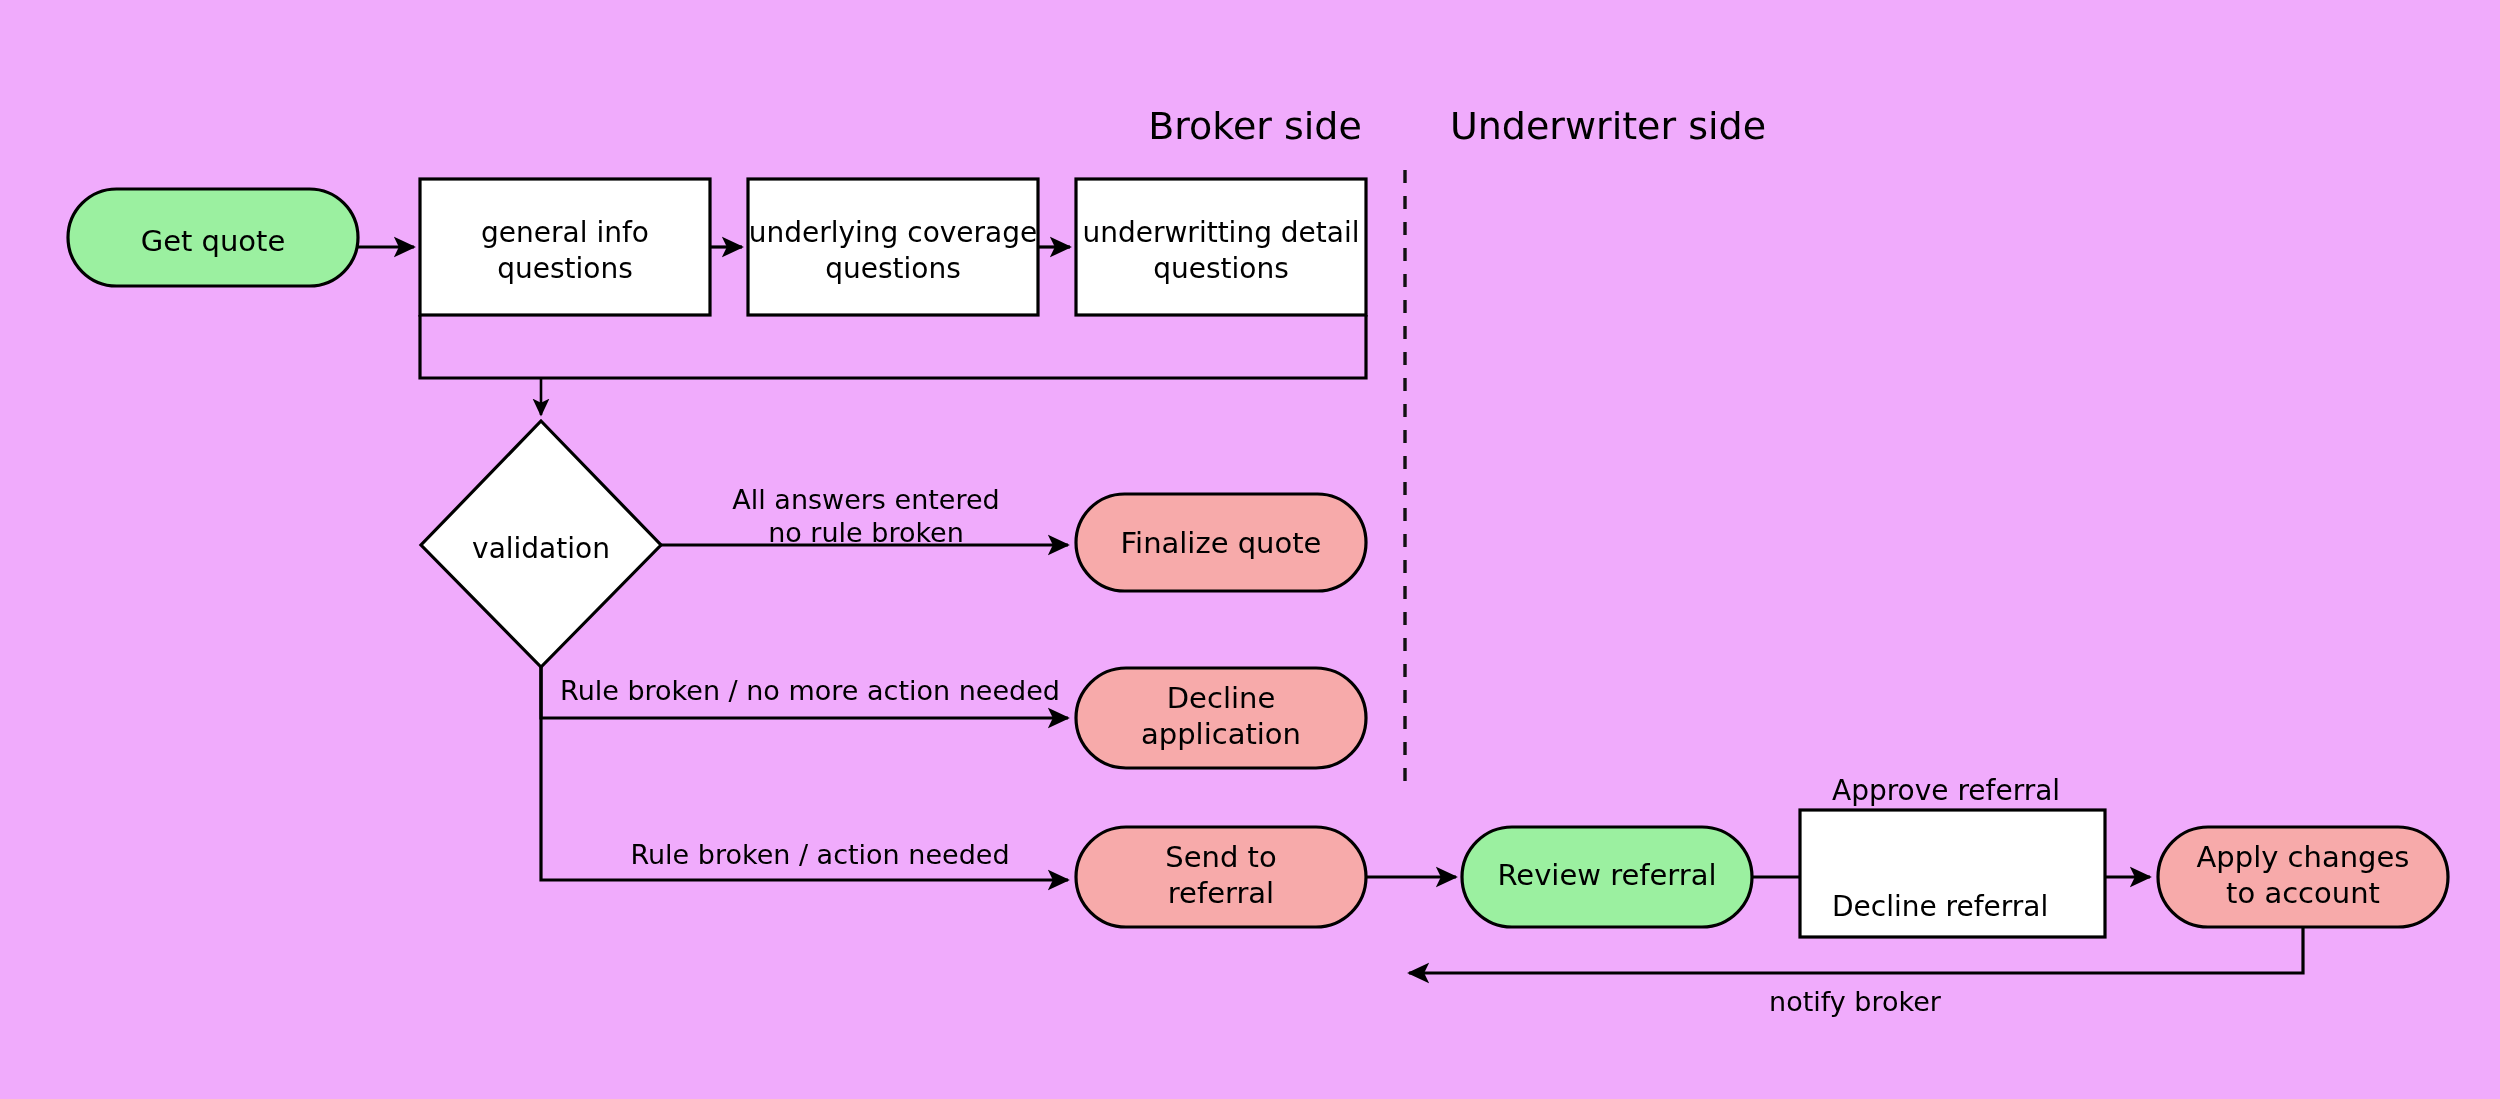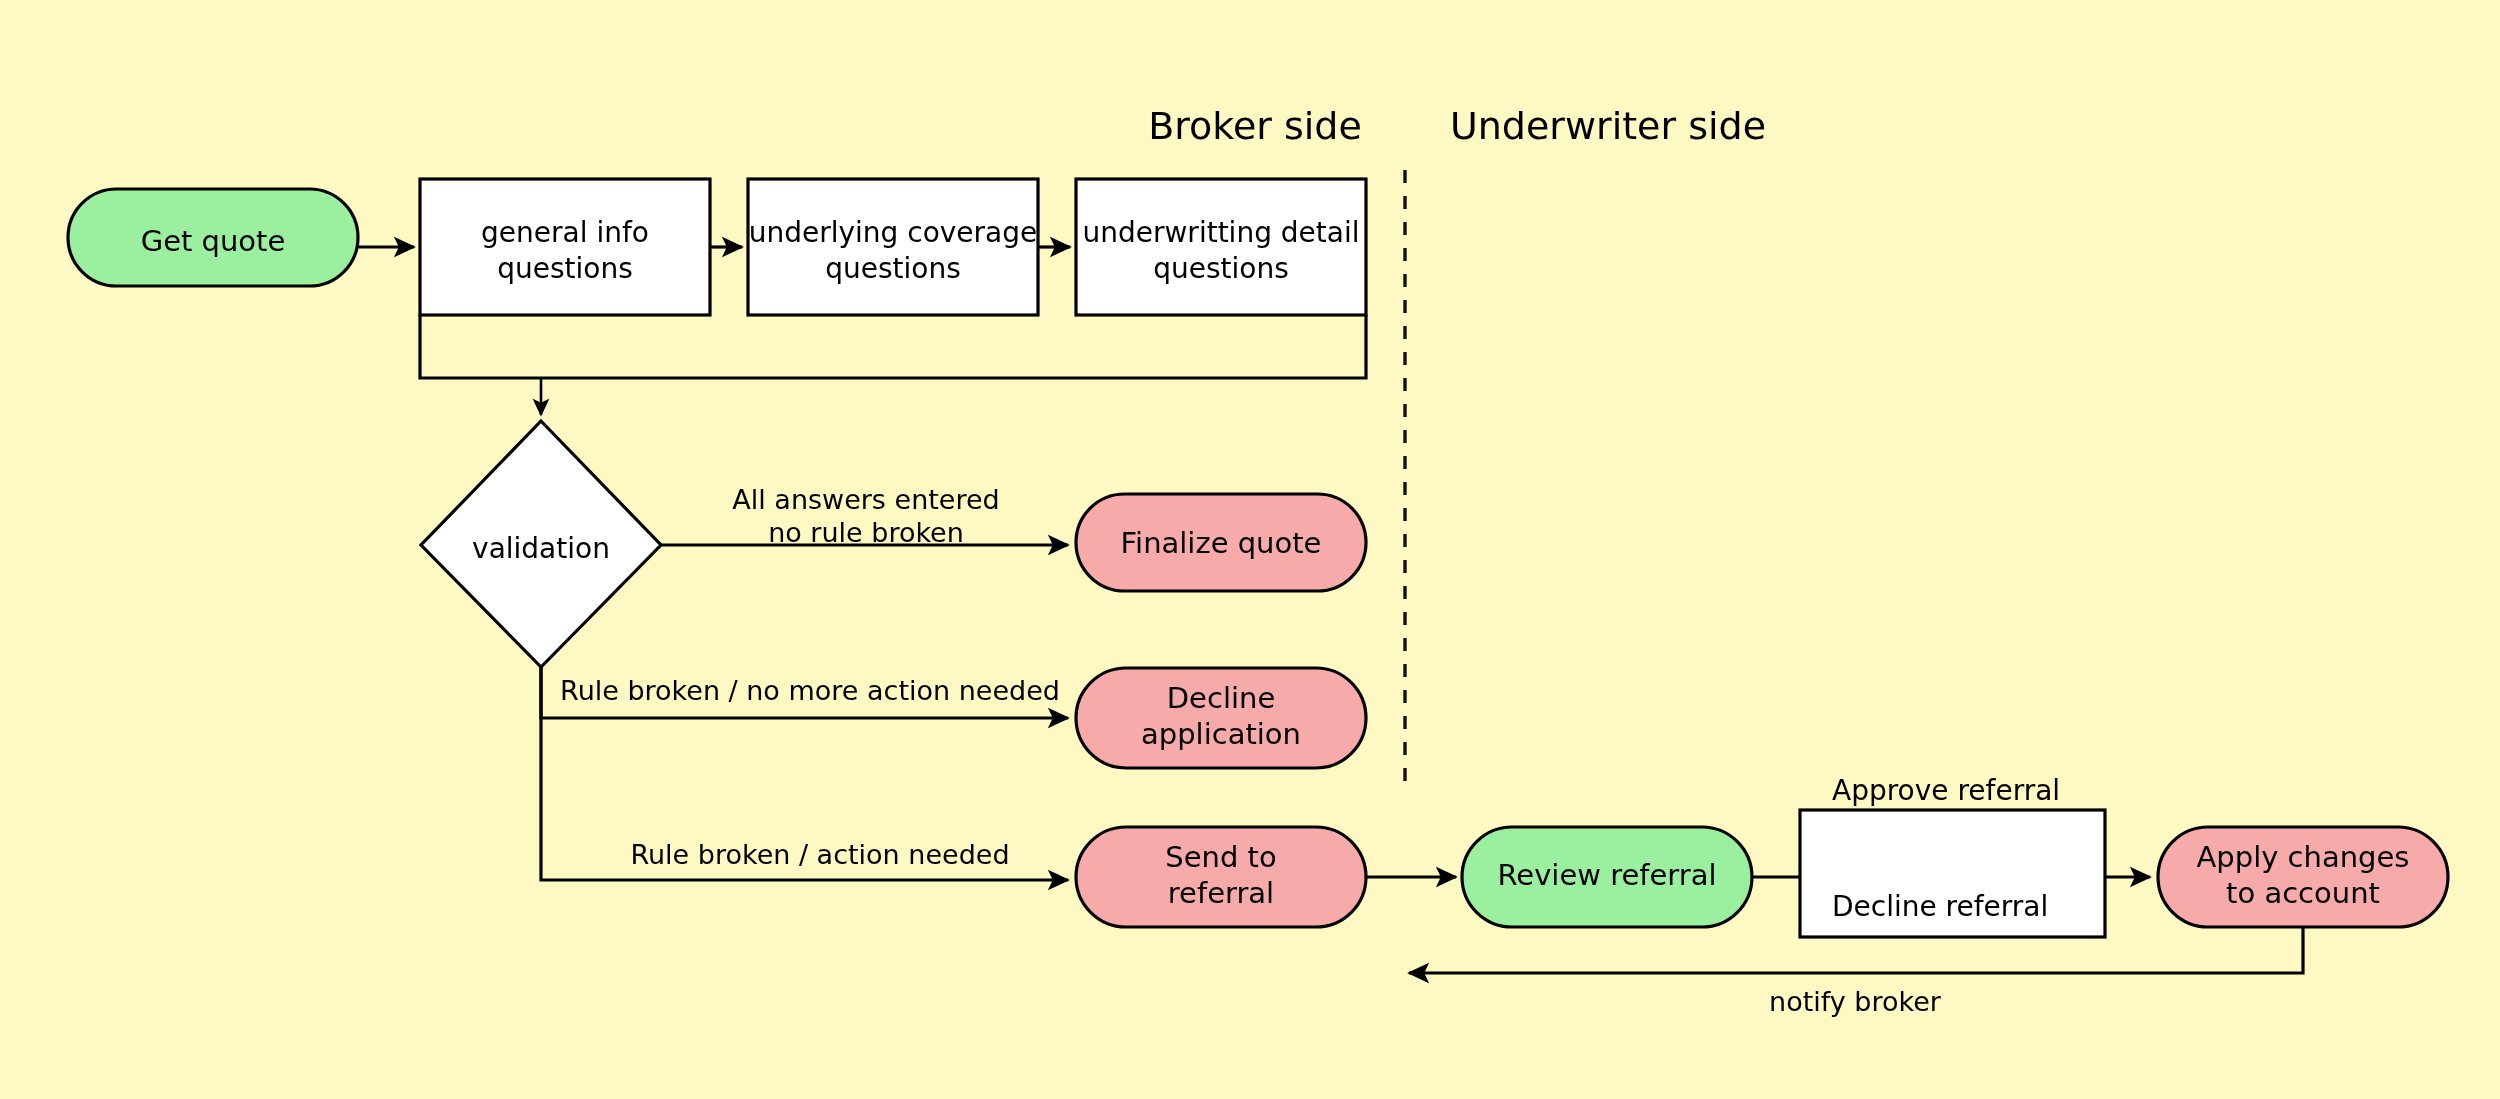--- a/index.html
+++ b/index.html
@@ -10,21 +10,21 @@
   body {
     width: 2500px;
     height: 1099px;
     overflow: hidden;
     font-family: "DejaVu Sans", "Liberation Sans", sans-serif;
   }
   #canvas {
     position: relative;
     width: 2500px;
     height: 1099px;
-    background: #fef9c3;
+    background: #f0abfc;
   }
   svg.flow {
     position: absolute;
     left: 0;
     top: 0;
     width: 2500px;
     height: 1099px;
     display: block;
   }
   .node-shape {

